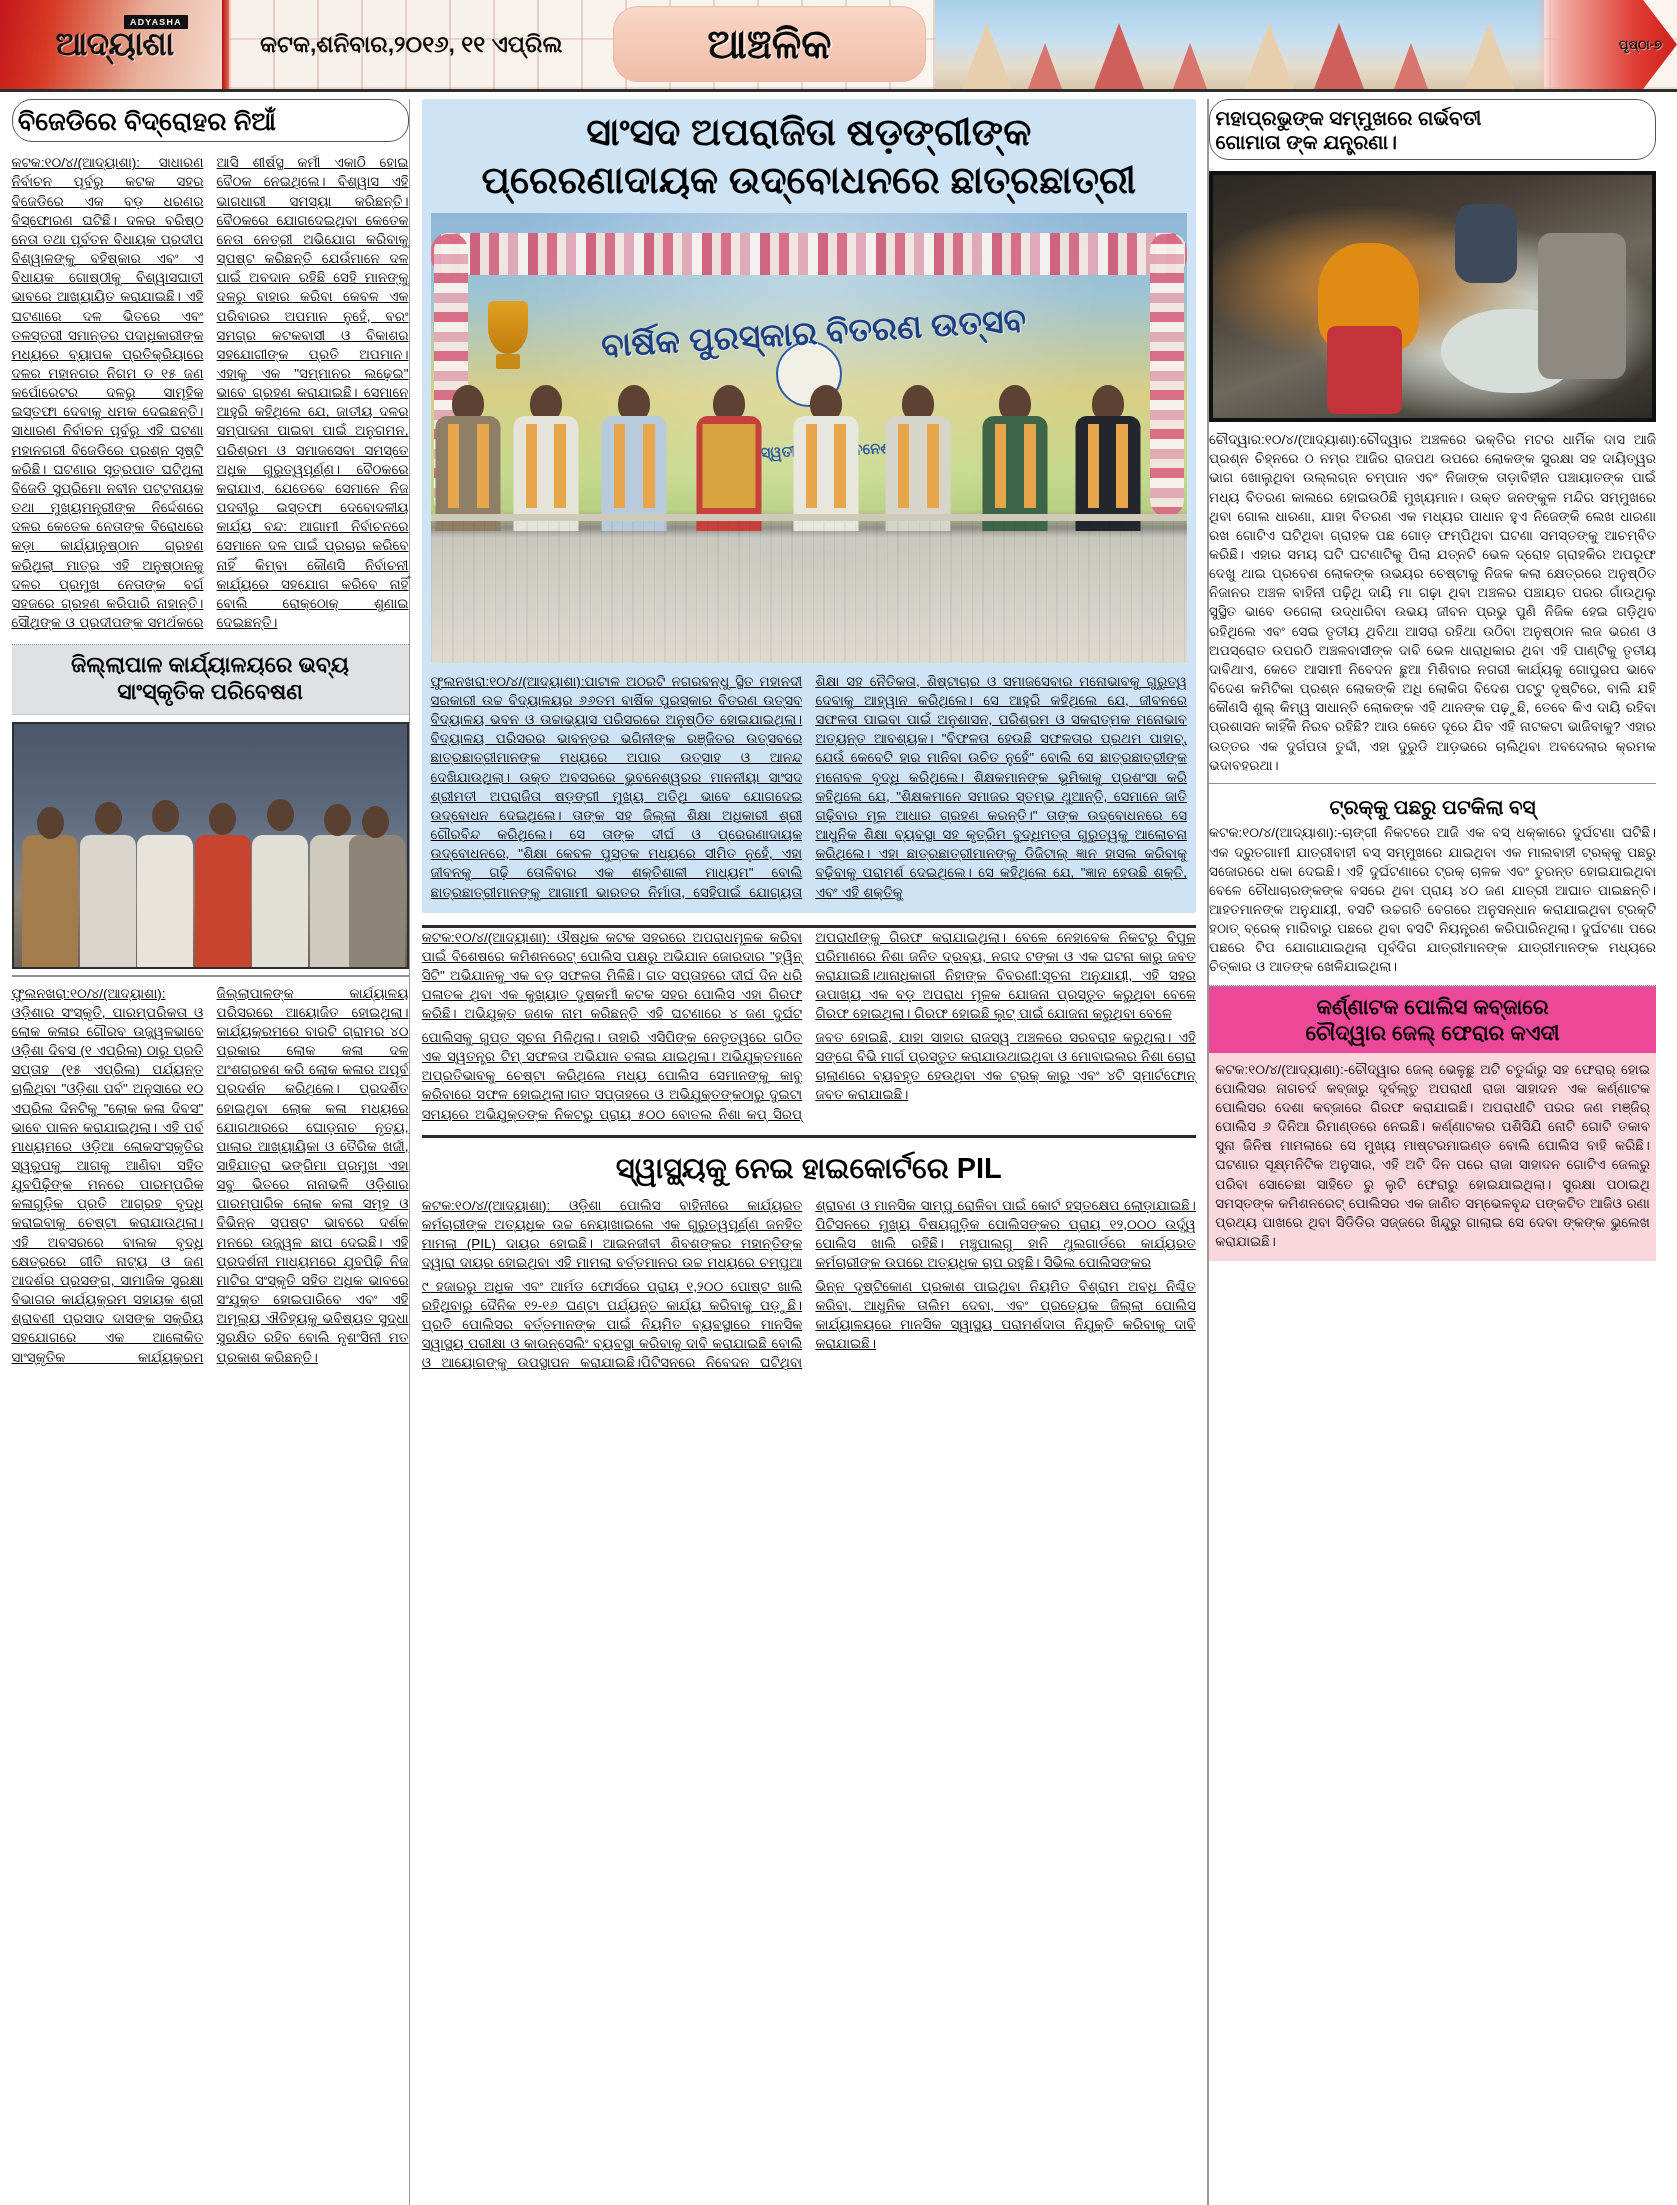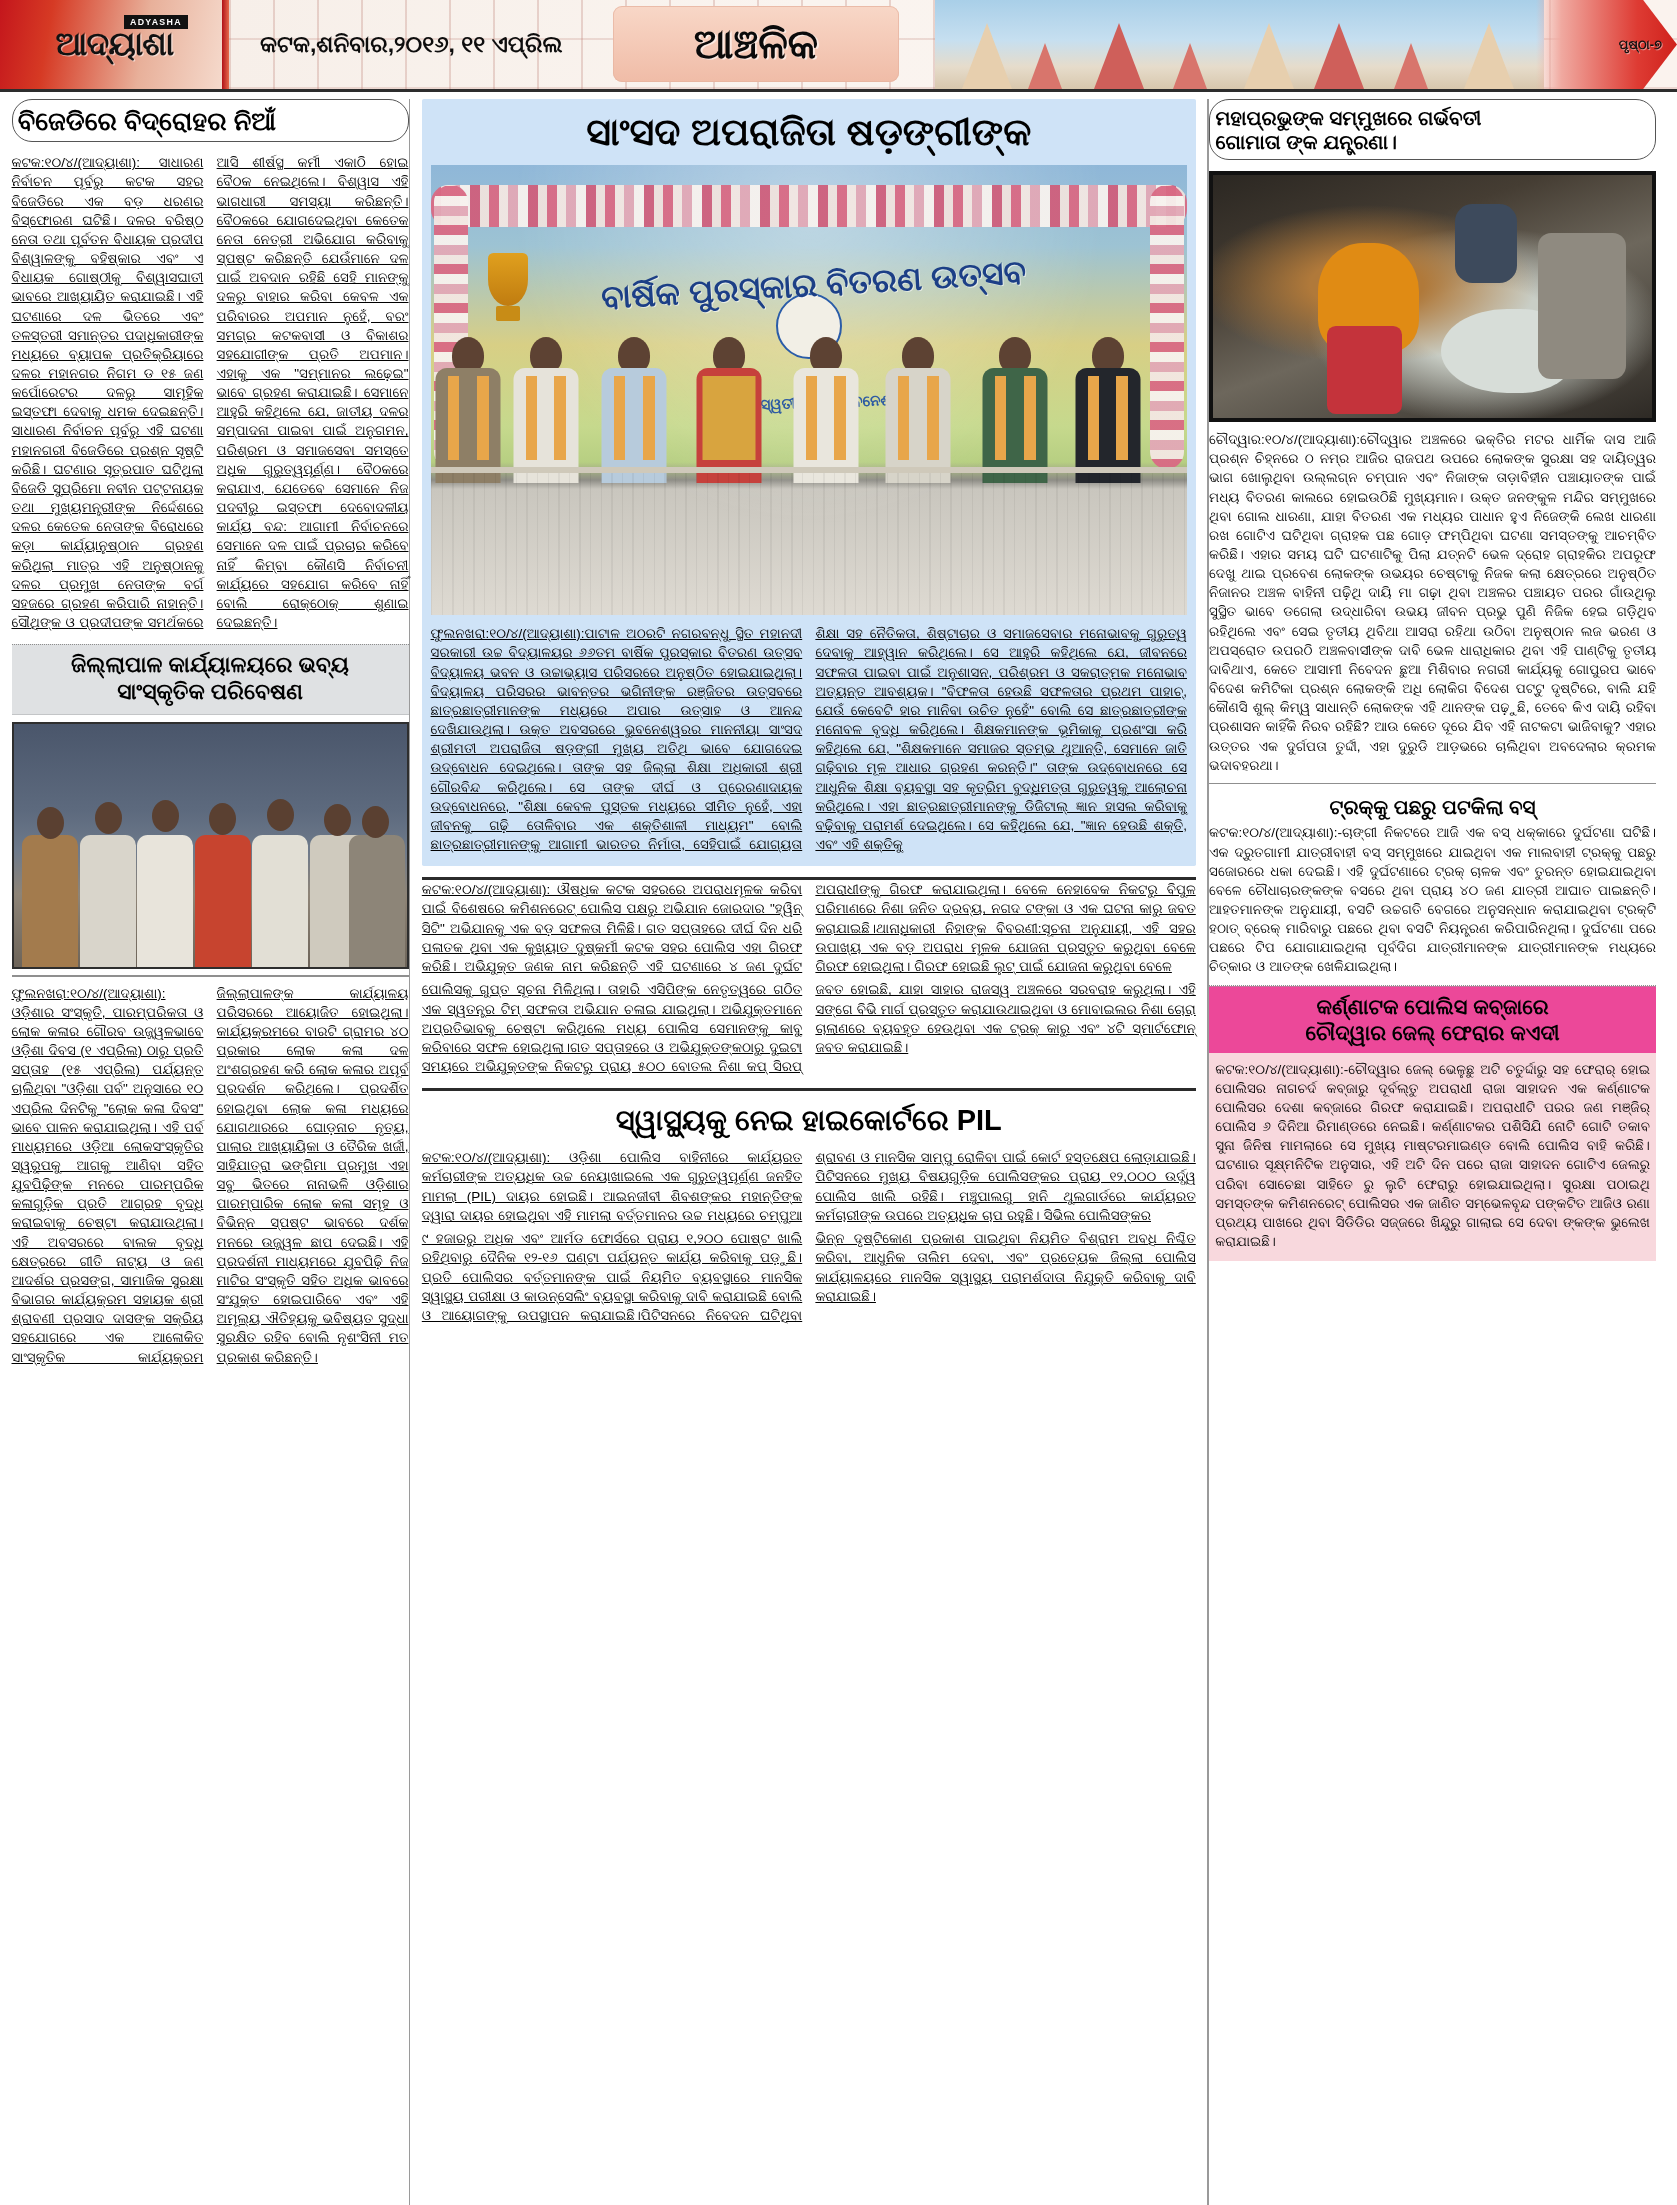--- a/index.html
+++ b/index.html
@@ -78,23 +78,23 @@
   .date-text {
     font-size: 23px;
     font-weight: bold;
     color: #0d0d0d;
     position: relative;
     white-space: nowrap;
   }
   .section-plate {
     position: absolute;
     left: 613px; top: 6.2px;
-    width: 286px; height: 76px;
+    width: 313px; height: 76px;
     background: linear-gradient(180deg, #f8d7c7, #f0bca7);
-    border-radius: 9px;
+    border-radius: 25px;
     display: flex; align-items: center; justify-content: center;
     box-shadow: inset 0 0 0 0.9px rgba(230,180,160,.8);
   }
   .section-plate span {
     font-size: 41px; font-weight: bold; color: #0a0a0a;
     text-shadow: 1.8px 1.3px 0 rgba(255,255,255,.6);
     line-height: 1;
   }
   .temple-band {
     position: absolute;
@@ -382,20 +382,21 @@
 ଏହି ପ୍ରଦର୍ଶନୀ ମାଧ୍ୟମରେ ଯୁବପିଢ଼ି ନିଜ ମାଟିର ସଂସ୍କୃତି ସହିତ ଅଧିକ ଭାବରେ ସଂଯୁକ୍ତ ହୋଇପାରିବେ ଏବଂ ଏହି ଅମୂଲ୍ୟ ଐତିହ୍ୟକୁ ଭବିଷ୍ୟତ ସୁଦ୍ଧା ସୁରକ୍ଷିତ ରହିବ ବୋଲି ନୃଶଂସିନୀ ମତ ପ୍ରକାଶ କରିଛନ୍ତି।</div>
   </div>
 
   <div class="vdiv"></div>
 
   <div class="col col-mid">
 
     <div style="background:#cfe3f7; padding:2.6px 8.8px 11.5px; border-radius:1.8px;">
       <div class="hl-center">
         <div>ସାଂସଦ ଅପରାଜିତା ଷଡ଼ଙ୍ଗୀଙ୍କ</div>
+        <div>ପ୍ରେରଣାଦାୟକ ଉଦ୍ବୋଧନରେ ଛାତ୍ରଛାତ୍ରୀ</div>
       </div>
 
       <div class="photo photo-center">
         <div class="stage"></div>
         <div class="garland"></div>
         <div class="garland side-l"></div>
         <div class="garland side-r"></div>
         <div class="trophy"></div>
         <div class="emblem"></div>
         <div class="banner-txt">ବାର୍ଷିକ ପୁରସ୍କାର ବିତରଣ ଉତ୍ସବ</div>

